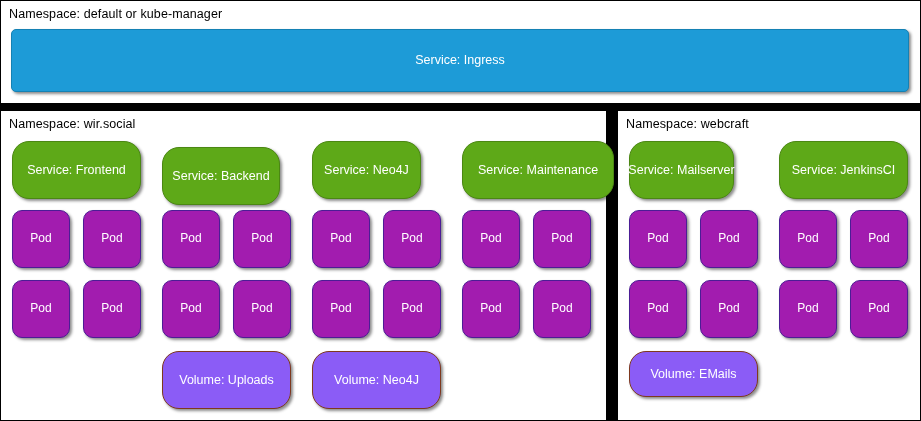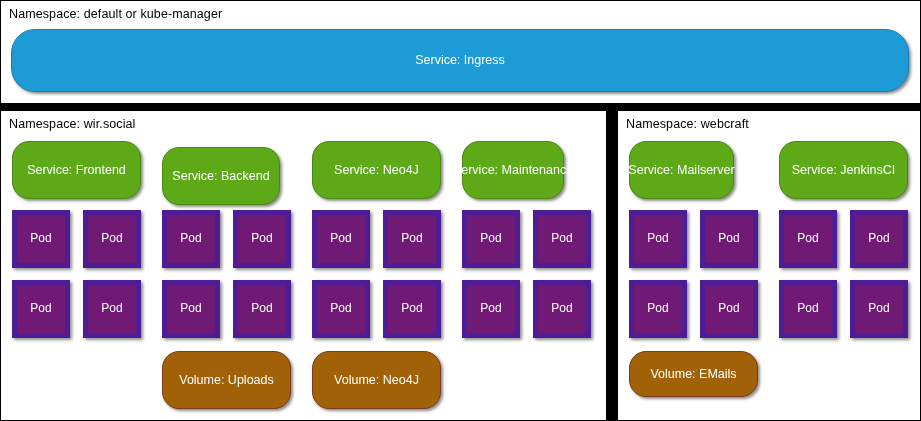--- a/index.html
+++ b/index.html
@@ -54,35 +54,35 @@
     border-radius: 17px;
     box-shadow: 2px 2px 3px rgba(0,0,0,0.45);
     line-height: 1.15;
     white-space: nowrap;
   }
 
   .node.ingress {
     background: #1D9BD7;
     border: 1px solid #1481B4;
     font-size: 12.5px;
-    border-radius: 24px;
+    border-radius: 5px;
   }
   .node.service {
     background: #5EA918;
     border: 1px solid #4B8713;
     font-size: 12.5px;
   }
   .node.pod {
-    background: #701a75;
-    border: 5px solid #4c1d95;
+    background: #a21caf;
+    border: 1px solid #4c1d95;
     font-size: 12px;
-    border-radius: 0;
+    border-radius: 10px;
   }
   .node.volume {
-    background: #a16207;
+    background: #8b5cf6;
     border: 1px solid #7E391E;
     font-size: 12.5px;
   }
 </style>
 </head>
 <body>
 
 <div id="canvas">
 
   <div class="panel" id="panel-top">
@@ -100,28 +100,28 @@
     <div class="node pod" style="left:11px; top:169px; width:58px; height:58px;">Pod</div>
     <div class="node pod" style="left:82px; top:169px; width:58px; height:58px;">Pod</div>
 
     <div class="node service" style="left:161px; top:36px; width:118px; height:58px;">Service: Backend</div>
     <div class="node pod" style="left:161px; top:99px; width:58px; height:58px;">Pod</div>
     <div class="node pod" style="left:232px; top:99px; width:58px; height:58px;">Pod</div>
     <div class="node pod" style="left:161px; top:169px; width:58px; height:58px;">Pod</div>
     <div class="node pod" style="left:232px; top:169px; width:58px; height:58px;">Pod</div>
     <div class="node volume" style="left:161px; top:240px; width:129px; height:58px;">Volume: Uploads</div>
 
-    <div class="node service" style="left:311px; top:30px; width:129px; height:58px;">Service: Neo4J</div>
+    <div class="node service" style="left:311px; top:30px; width:109px; height:58px;">Service: Neo4J</div>
     <div class="node pod" style="left:311px; top:99px; width:58px; height:58px;">Pod</div>
     <div class="node pod" style="left:382px; top:99px; width:58px; height:58px;">Pod</div>
     <div class="node pod" style="left:311px; top:169px; width:58px; height:58px;">Pod</div>
     <div class="node pod" style="left:382px; top:169px; width:58px; height:58px;">Pod</div>
     <div class="node volume" style="left:311px; top:240px; width:129px; height:58px;text-align:right;">Volume: Neo4J</div>
 
-    <div class="node service" style="left:461px; top:30px; width:102px; height:58px;">Service: Maintenance</div>
+    <div class="node service" style="left:461px; top:30px; width:152px; height:58px;">Service: Maintenance</div>
     <div class="node pod" style="left:461px; top:99px; width:58px; height:58px;">Pod</div>
     <div class="node pod" style="left:532px; top:99px; width:58px; height:58px;">Pod</div>
     <div class="node pod" style="left:461px; top:169px; width:58px; height:58px;">Pod</div>
     <div class="node pod" style="left:532px; top:169px; width:58px; height:58px;">Pod</div>
   </div>
 
   <div class="panel" id="panel-right">
     <div class="ns-label">Namespace: webcraft</div>
 
     <div class="node service" style="left:11px; top:30px; width:105px; height:58px;">Service: Mailserver</div>

